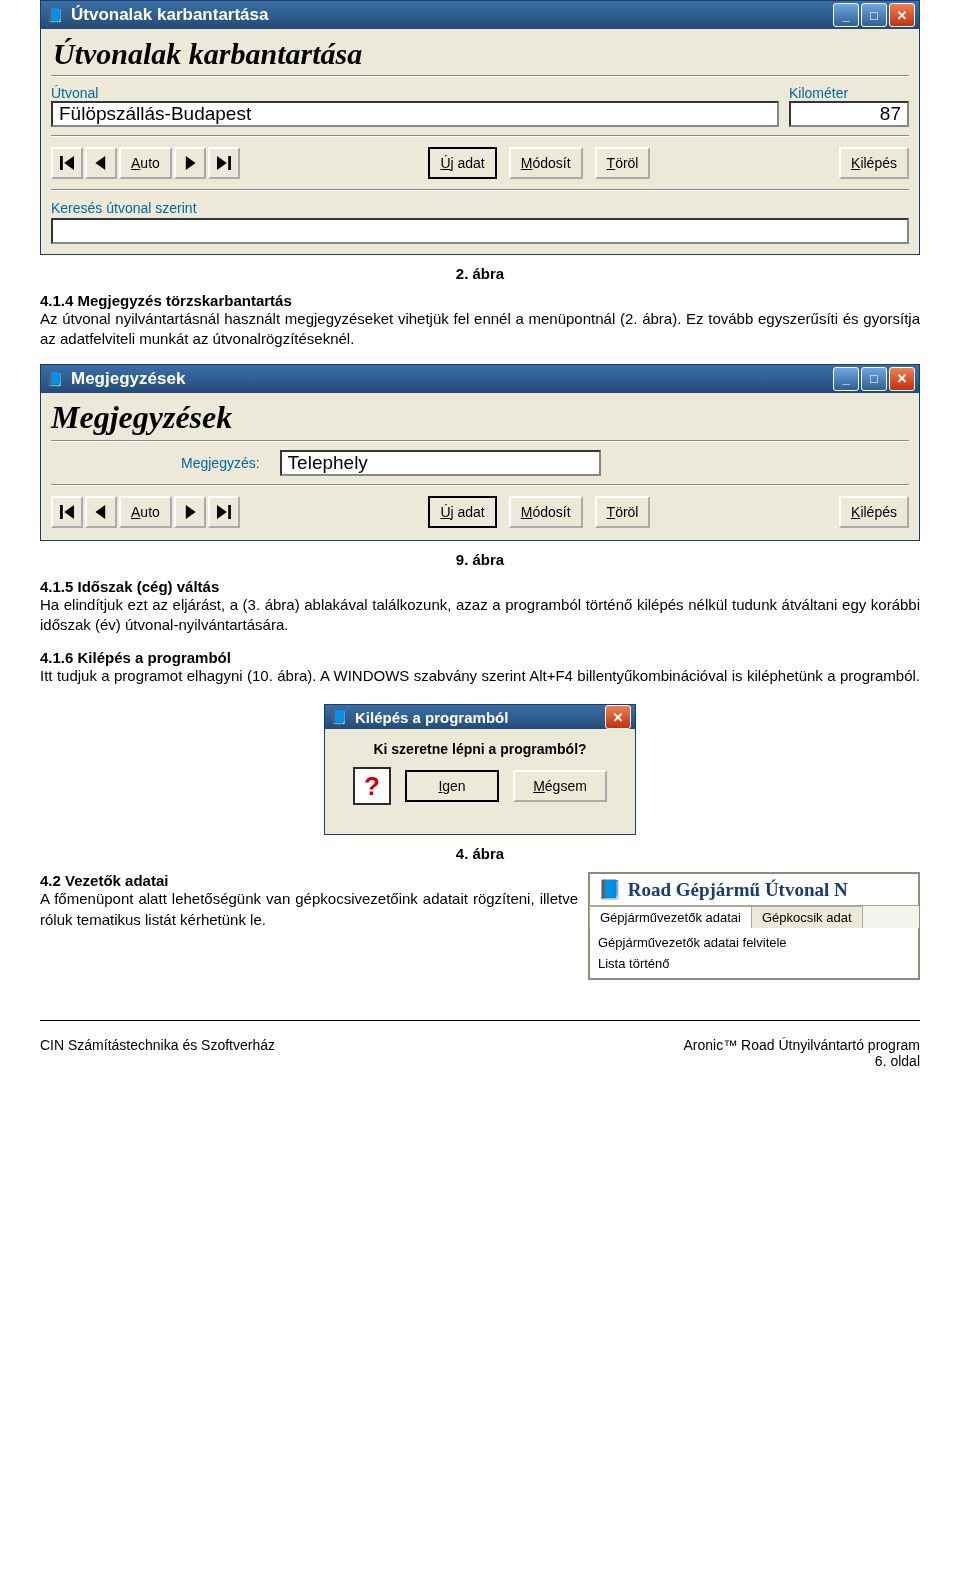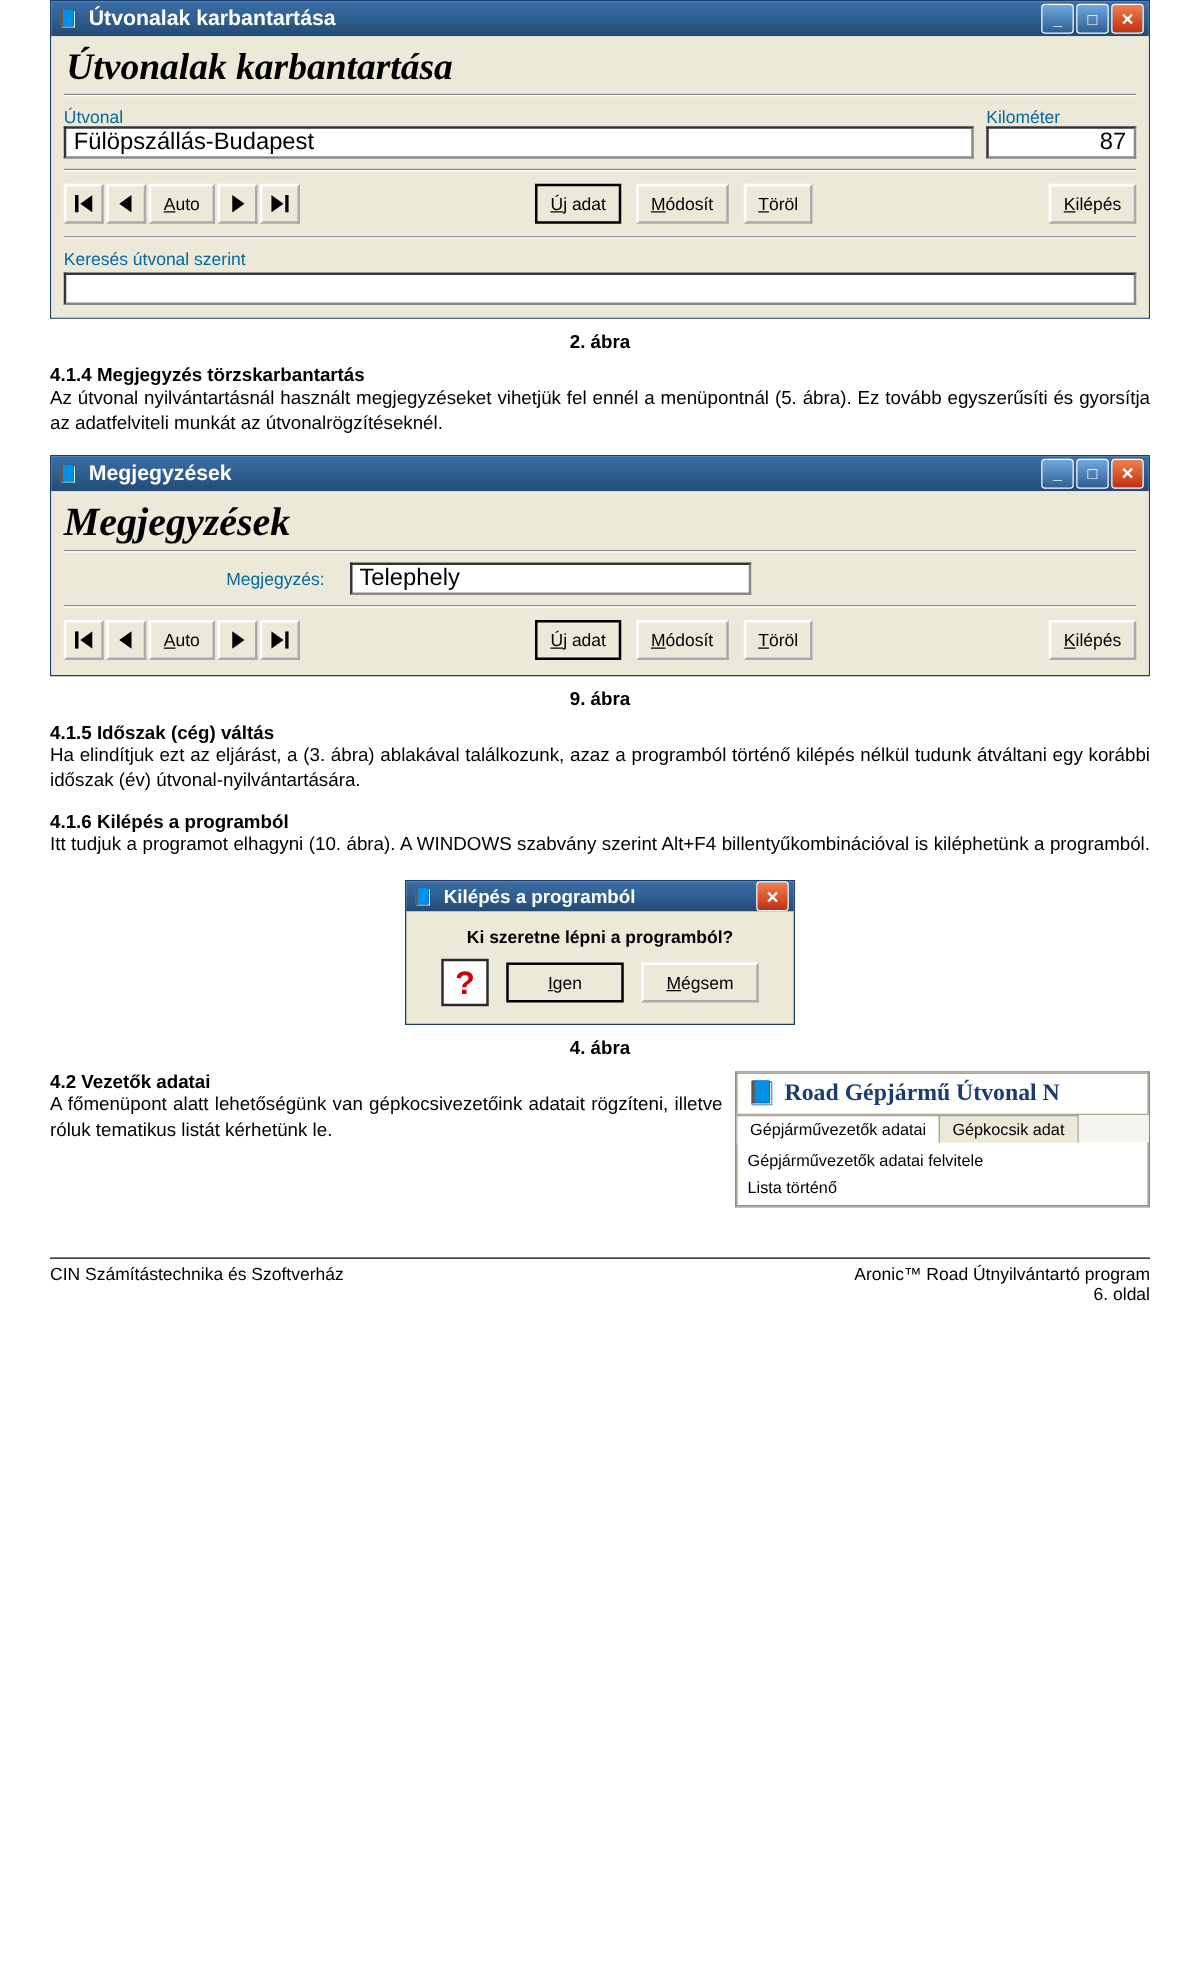--- a/index.html
+++ b/index.html
@@ -24,31 +24,31 @@
   .btn{background:#ece9d8;border:2px outset #fff;height:28px;min-width:26px;padding:0 10px;font-size:14px;display:flex;align-items:center;justify-content:center;cursor:default}
   .btn.small{min-width:20px;padding:0 4px}
   .ul{text-decoration:underline}
   .toolbar{display:flex;align-items:center;justify-content:space-between;margin-top:4px;padding:2px 0}
   .caption{text-align:center;font-weight:bold;font-size:15px;margin:10px 0}
   .body-text{font-size:15px;line-height:1.35;text-align:justify}
   .sec-title{font-weight:bold;font-size:15px}
   .dialog{border:1px solid #1a3c6e;width:310px;background:#ece9d8}
   .dialog .titlebar{height:24px}
   .dialog .titlebar .ttitle{font-size:15px}
-  .dlgbody{padding:12px 10px 14px 10px}
+  .dlgbody{padding:12px 10px 29px 10px}
   .dlgrow{display:flex;align-items:center;gap:14px}
   .qicon{width:34px;height:34px;border:2px solid #2a2a2a;display:flex;align-items:center;justify-content:center;background:#fff}
   .qicon span{font-size:26px;font-weight:bold;color:#d00000}
   .apptitle{font:bold 19px "Trebuchet MS",Verdana;color:#1a3c6e;padding:4px 8px;background:#fff;border:1px solid #8e8c7a;border-bottom:none;display:flex;align-items:center;gap:6px}
   .tabstrip{display:flex;border-top:1px solid #aca899;background:#f4f3ee}
   .tab{border:1px solid #aca899;border-bottom:none;background:#fff;padding:3px 10px;font-size:13px;margin-right:-1px}
   .tab.inactive{background:#ece9d8}
   .menucontent{background:#fff;border:1px solid #8e8c7a;border-top:none;padding:4px 8px;font-size:13px}
   .menucontent div{padding:3px 0}
-  .footer{border-top:1px solid #000;margin:40px 40px 0 40px;padding-top:4px;display:flex;justify-content:space-between;font-size:14px}
+  .footer{border-top:1px solid #000;margin:40px 40px 0 40px;padding-top:16px;display:flex;justify-content:space-between;font-size:14px}
   .footer .right{text-align:right}
   svg.nav{width:14px;height:14px}
   .megjegyz-title{font:bold italic 32px "Trebuchet MS",Verdana}
   .rightpane{border:1px solid #8e8c7a}
 </style>
 </head>
 <body>
 
 <div class="page">
 
@@ -121,21 +121,21 @@
       </div>
       <hr class="div">
       <span class="lbl">Keresés útvonal szerint</span>
       <div class="sunken" style="margin-top:2px"></div>
     </div>
   </div>
 
   <div class="caption">2. ábra</div>
 
   <div class="sec-title">4.1.4 Megjegyzés törzskarbantartás</div>
-  <div class="body-text">Az útvonal nyilvántartásnál használt megjegyzéseket vihetjük fel ennél a menüpontnál (5. ábra). Ez tovább egyszerűsíti és gyorsítja az adatfelviteli munkát az útvonalrögzítéseknél.</div>
+  <div class="body-text">Az útvonal nyilvántartásnál használt megjegyzéseket vihetjük fel ennél a menüpontnál (2. ábra). Ez tovább egyszerűsíti és gyorsítja az adatfelviteli munkát az útvonalrögzítéseknél.</div>
 
   <div class="win" style="margin-top:14px">
     <div class="titlebar">
       <span class="ticon">📘</span>
       <span class="ttitle">Megjegyzések</span>
       <div class="tbtns">
         <div class="tbtn min">_</div>
         <div class="tbtn max">□</div>
         <div class="tbtn close">✕</div>
       </div>

